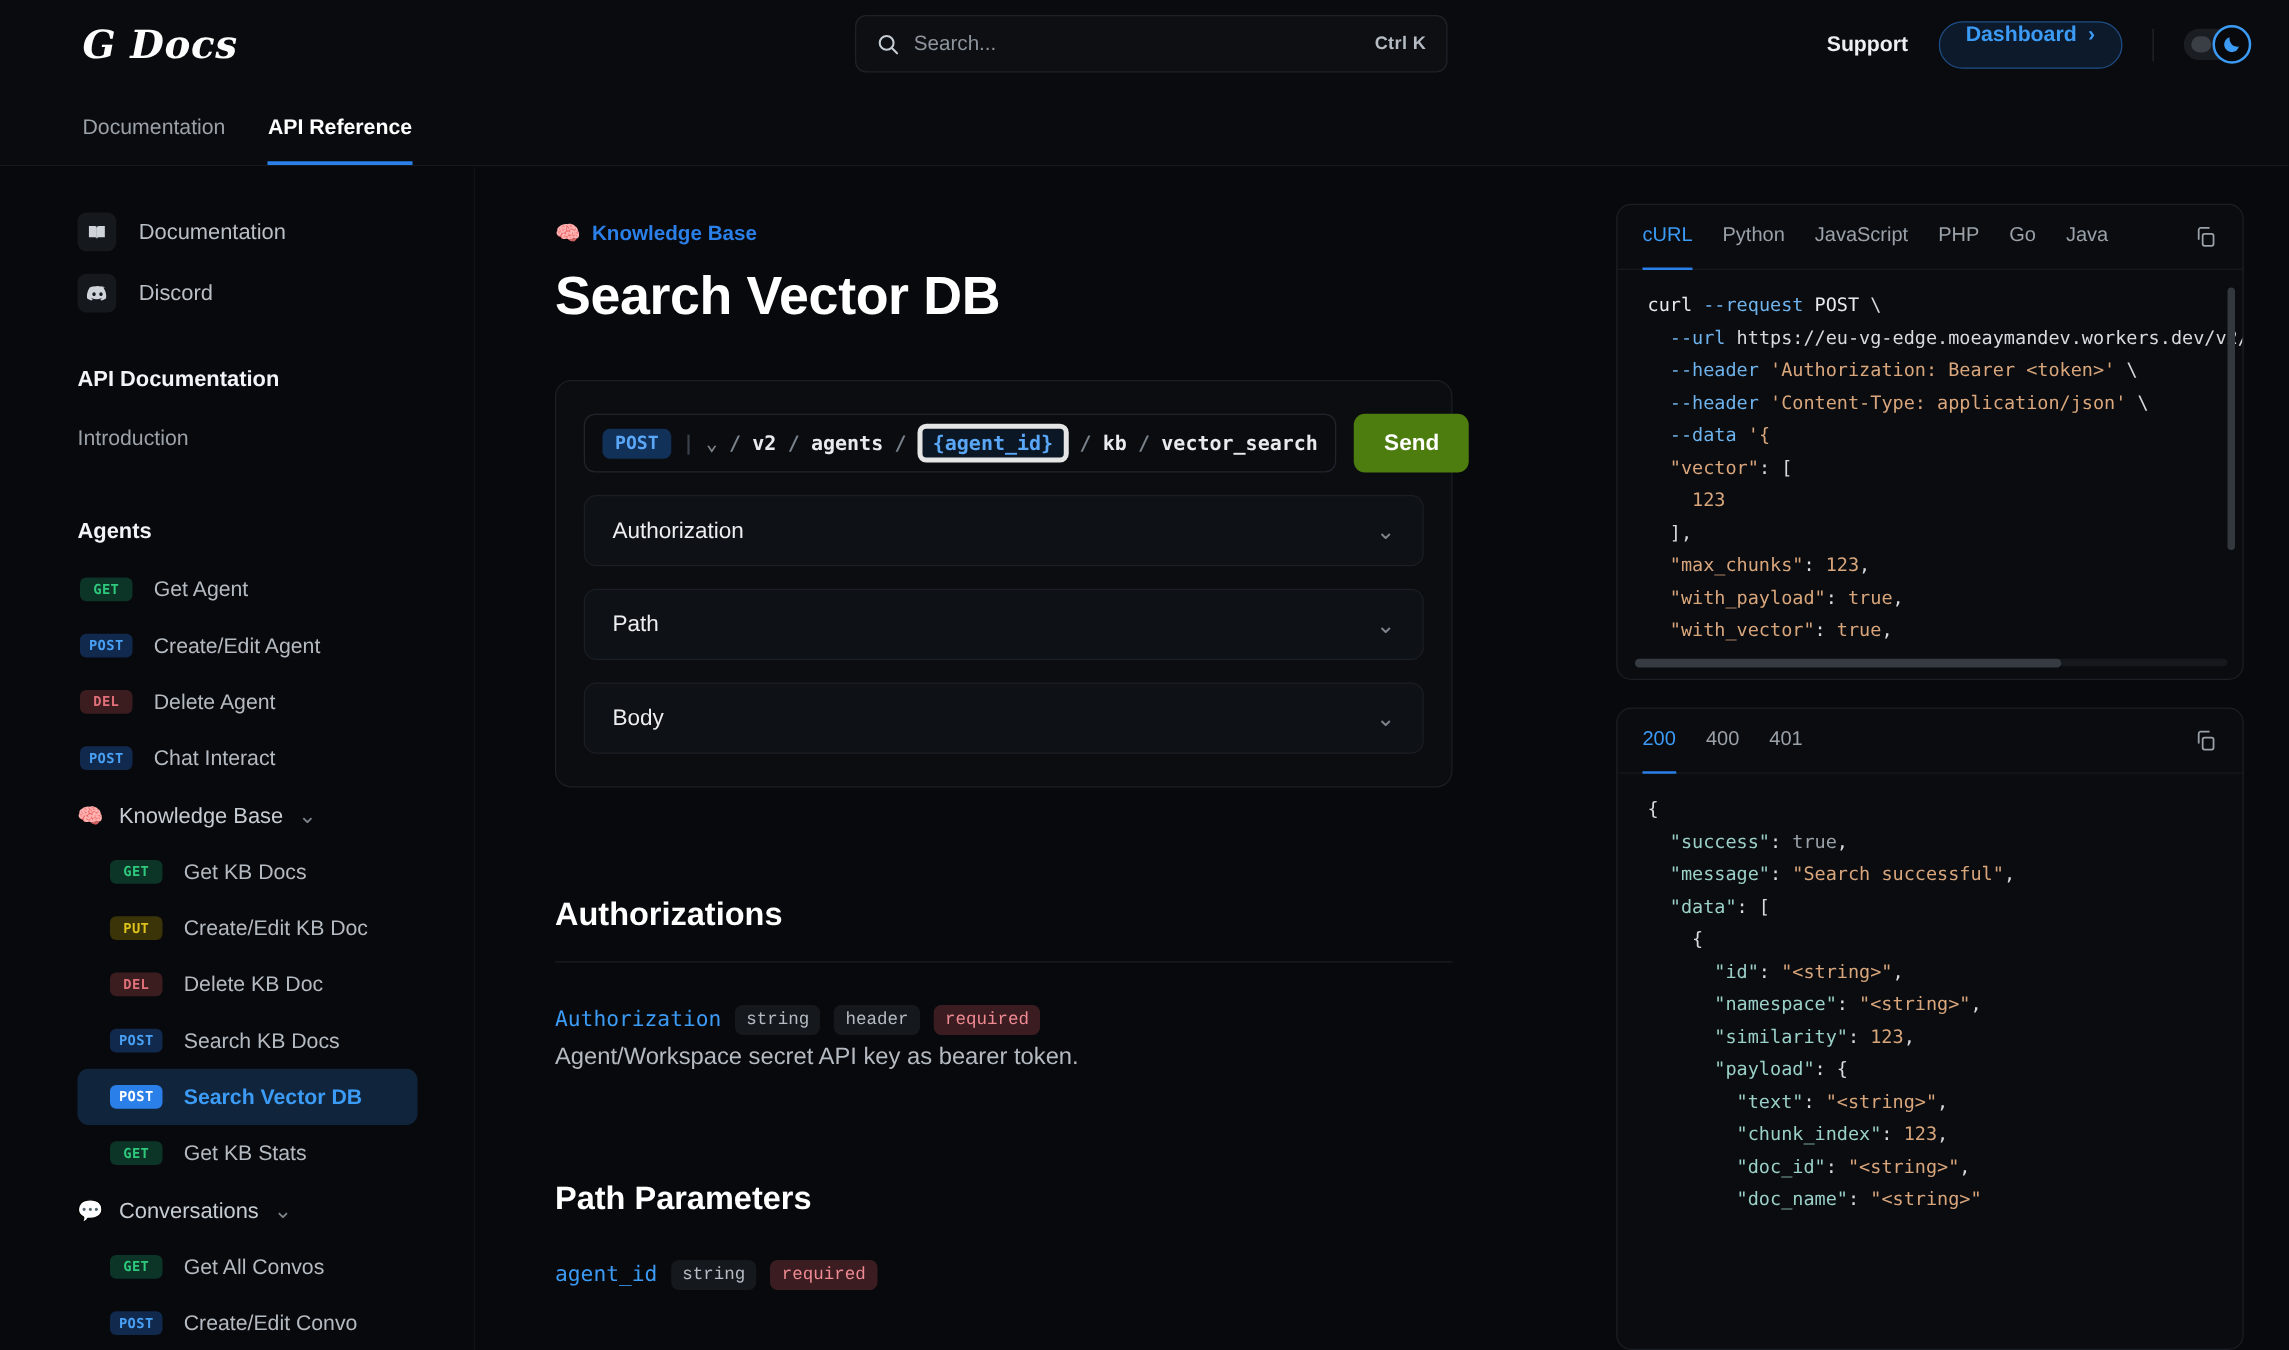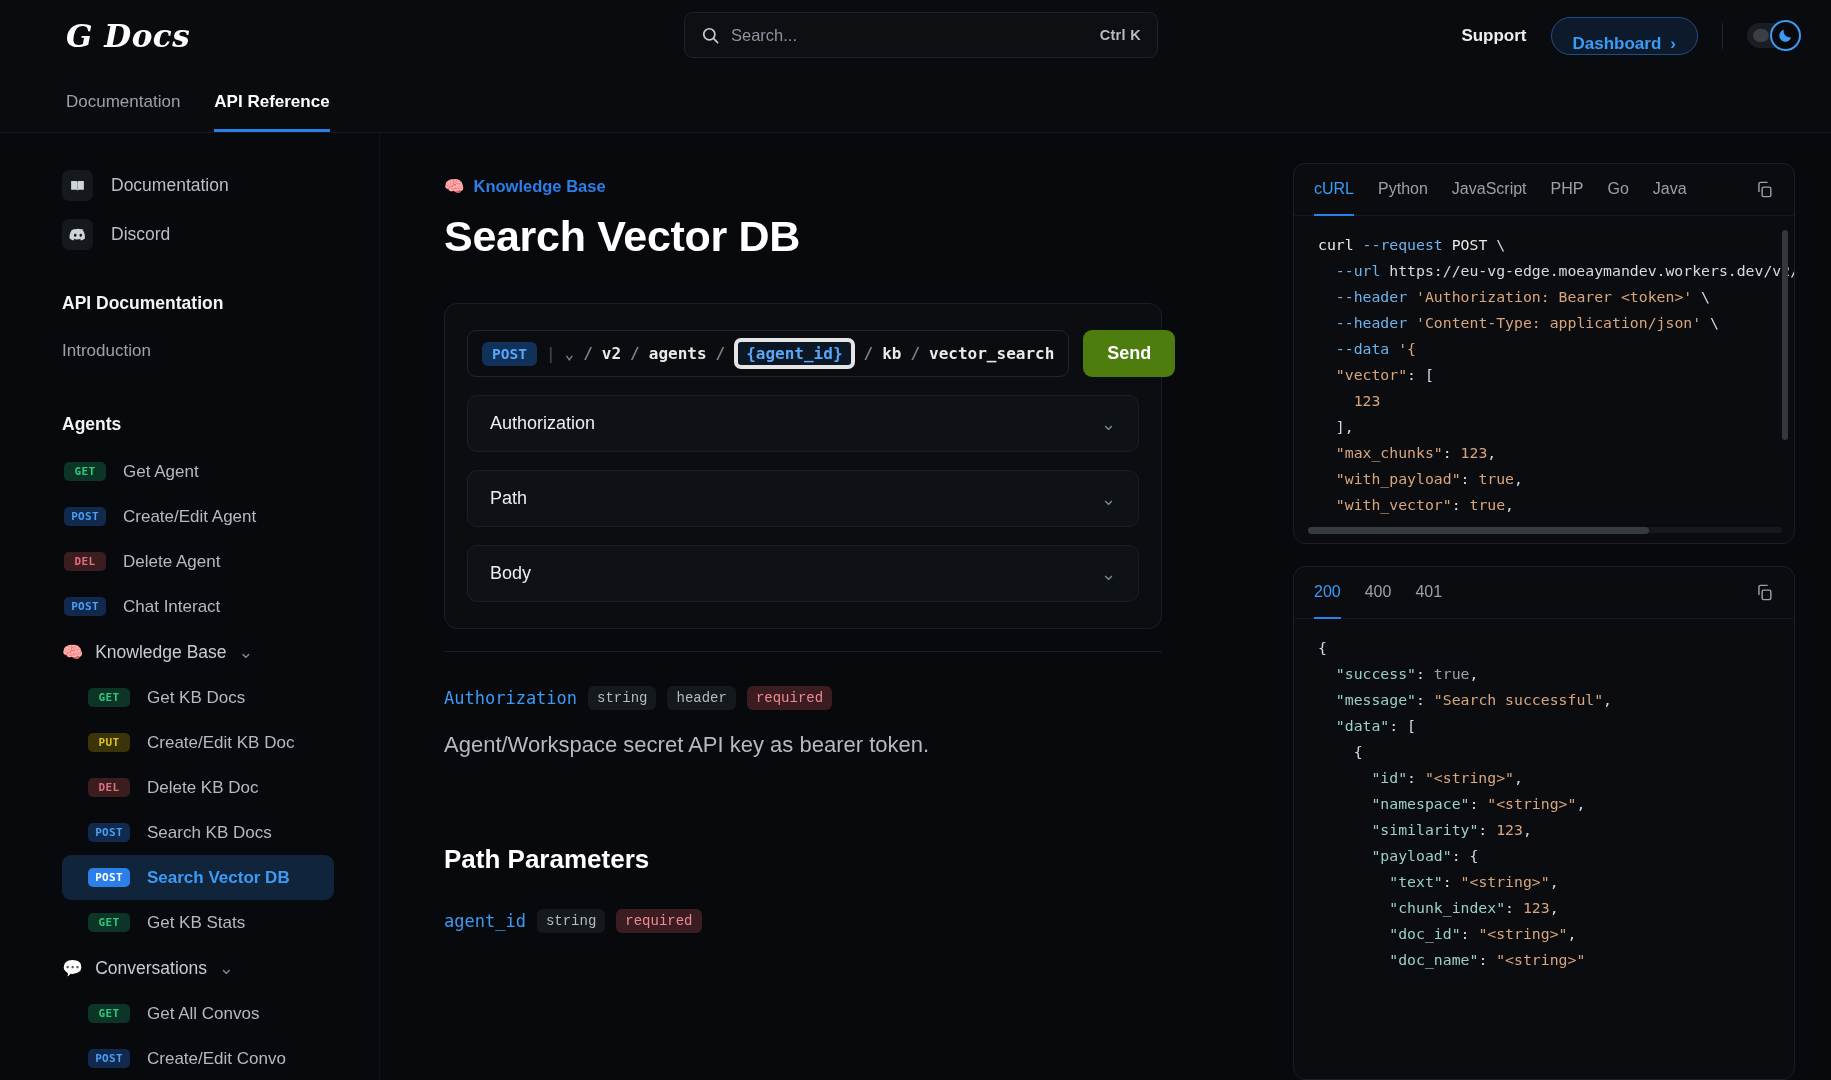--- a/index.html
+++ b/index.html
@@ -47,21 +47,21 @@
     margin-left: auto;
     display: flex; align-items: center; gap: 24px;
   }
   .support { color: #eceef0; font-size: 17px; font-weight: 700; }
   .dash-btn {
     height: 38px; padding: 0 21px;
     border: 1px solid #1f4e86;
     border-radius: 19px;
     background: #0c1a2c;
     color: #3b9bf5; font-size: 17px; font-weight: 700;
-    display: flex; align-items: flex-end; gap: 9px;
+    display: flex; align-items: flex-start; gap: 9px;
   }
   .divider-v { width: 1px; height: 26px; background: #23272d; }
   .toggle {
     width: 52px; height: 25px; border-radius: 13px;
     background: #1a1d22; position: relative; display: flex; align-items: center;
   }
   .toggle .knob {
     position: absolute; right: -2px; top: -3px;
     width: 31px; height: 31px; border-radius: 50%;
     background: #08090c; border: 2px solid #3b9bf5;
@@ -214,21 +214,21 @@
   .pname {
     font-family: "DejaVu Sans Mono", monospace;
     font-size: 17px; color: #3b9bf5;
   }
   .ptag {
     font-family: Liberation Mono, monospace;
     font-size: 14px; color: #b6bcc4;
     background: #15181d; border-radius: 6px; padding: 4px 9px;
   }
   .ptag.req { background: #3b1d21; color: #ef8a93; }
-  .pdesc { margin-top: 22px; font-size: 22px; color: #b4bac1; }
+  .pdesc { margin-top: 7px; font-size: 19px; color: #b4bac1; }
 
   
   .rightcol {
     width: 560px; flex: 0 0 560px;
     padding: 30px 36px 0 22px;
     display: flex; flex-direction: column; gap: 22px;
     overflow: hidden;
   }
   .codecard {
     border: 1px solid #1b1f25; border-radius: 12px;
@@ -445,20 +445,23 @@
         <div class="acc">
           <span>Path</span>
           <span class="chev">⌄</span>
         </div>
         <div class="acc">
           <span>Body</span>
           <span class="chev">⌄</span>
         </div>
       </div>
 
+      <div class="section-h">
+        <h2>Authorizations</h2>
+      </div>
       <div class="rule"></div>
 
       <div class="param-row">
         <span class="pname">Authorization</span>
         <span class="ptag">string</span>
         <span class="ptag">header</span>
         <span class="ptag req">required</span>
       </div>
       <div class="pdesc">Agent/Workspace secret API key as bearer token.</div>
 

